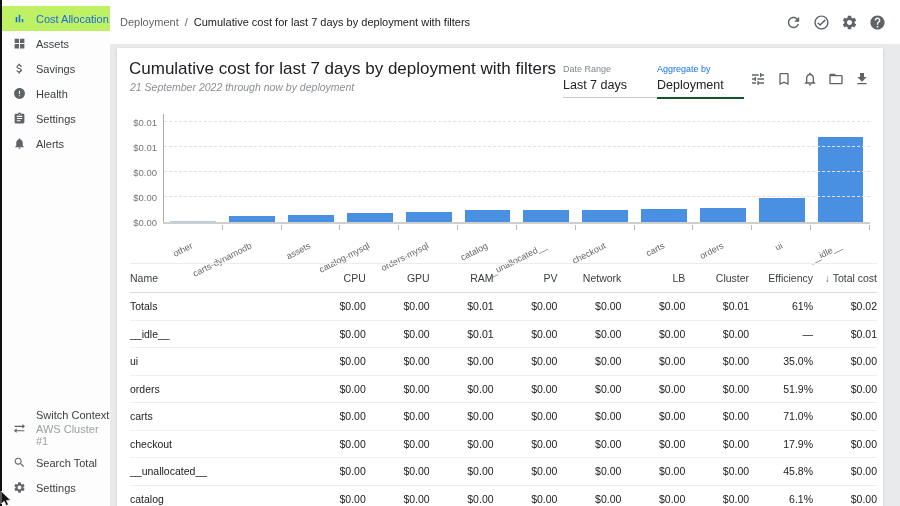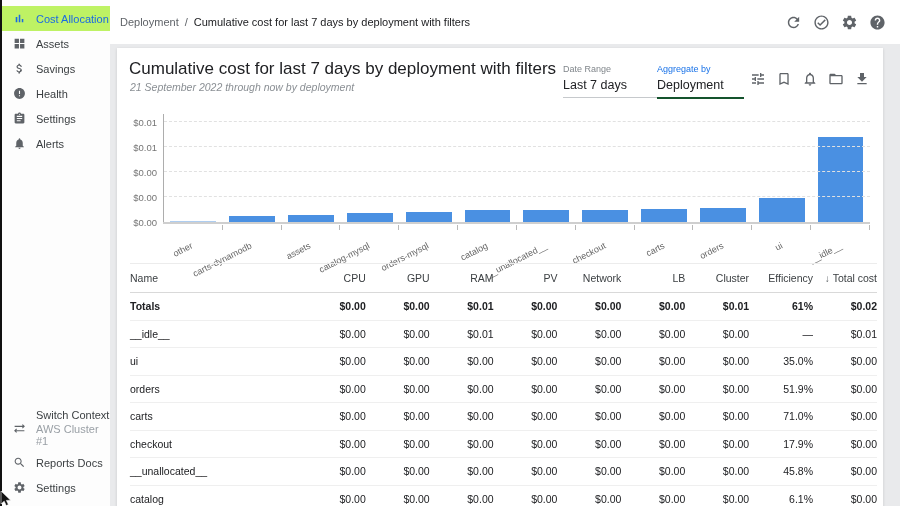--- a/index.html
+++ b/index.html
@@ -63,21 +63,21 @@
 
   
   .table-wrap { position:absolute; left:13px; right:6px; top:215px; }
   table { width:100%; border-collapse:collapse; table-layout:fixed; }
   th { font-size:10.5px; color:#3c4043; font-weight:500; text-align:right; height:29px;
     border-top:1px solid #ececec; border-bottom:1px solid #d9d9d9; cursor:pointer; white-space:nowrap; }
   th:first-child { text-align:left; }
   td { font-size:10.5px; color:#202124; text-align:right; height:27.5px;
     border-bottom:1px solid #efefef; white-space:nowrap; cursor:pointer; }
   td:first-child { text-align:left; }
-  tr.bold td { font-weight:bold;margin-left:36px; }
+  tr.bold td { font-weight:normal;margin-left:36px; }
   .sort-arrow { font-size:10px; color:#5f6368; margin-right:3px; }
 
   .cursor { position:absolute; left:0px; top:491px; z-index:20; }
 </style>
 </head>
 <body>
 
 <div class="topbar">
   <div class="breadcrumb">
     <span>Deployment</span>
@@ -143,21 +143,21 @@
       <div class="foot-item">
         <svg viewBox="0 0 24 24" class="icn ">
           <path d="M7.41 13.41 6 12l-4 4 4 4 1.41-1.41L5.83 17H21v-2H5.83zM16.59 10.59 18 12l4-4-4-4-1.41 1.41L18.17 7H3v2h15.17z" fill="currentColor"></path>
         </svg>
         <div><span>Switch Context</span><div class="foot-sub">AWS Cluster #1</div></div>
       </div>
       <div class="foot-item">
         <svg viewBox="0 0 24 24" class="icn ">
           <path d="M15.5 14h-.79l-.28-.27C15.41 12.59 16 11.11 16 9.5 16 5.91 13.09 3 9.5 3S3 5.91 3 9.5 5.91 16 9.5 16c1.61 0 3.09-.59 4.23-1.57l.27.28v.79l5 4.99L20.49 19l-4.99-5zm-6 0C7.01 14 5 11.99 5 9.5S7.01 5 9.5 5 14 7.01 14 9.5 11.99 14 9.5 14z" fill="currentColor"></path>
         </svg>
-        <div><span>Reports Docs</span></div>
+        <div><span>Search Total</span></div>
       </div>
       <div class="foot-item">
         <svg viewBox="0 0 24 24" class="icn ">
           <path d="M19.14 12.94c.04-.3.06-.61.06-.94 0-.32-.02-.64-.07-.94l2.03-1.58c.18-.14.23-.41.12-.61l-1.92-3.32c-.12-.22-.37-.29-.59-.22l-2.39.96c-.5-.38-1.03-.7-1.62-.94l-.36-2.54c-.04-.24-.24-.41-.48-.41h-3.84c-.24 0-.43.17-.47.41l-.36 2.54c-.59.24-1.13.57-1.62.94l-2.39-.96c-.22-.08-.47 0-.59.22L2.74 8.87c-.12.21-.08.47.12.61l2.03 1.58c-.05.3-.09.63-.09.94s.02.64.07.94l-2.03 1.58c-.18.14-.23.41-.12.61l1.92 3.32c.12.22.37.29.59.22l2.39-.96c.5.38 1.03.7 1.62.94l.36 2.54c.05.24.24.41.48.41h3.84c.24 0 .44-.17.47-.41l.36-2.54c.59-.24 1.13-.56 1.62-.94l2.39.96c.22.08.47 0 .59-.22l1.92-3.32c.12-.22.07-.47-.12-.61l-2.01-1.58zM12 15.6c-1.98 0-3.6-1.62-3.6-3.6s1.62-3.6 3.6-3.6 3.6 1.62 3.6 3.6-1.62 3.6-3.6 3.6z" fill="currentColor"></path>
         </svg>
         <div><span>Settings</span></div>
       </div>
     </div>
 </div>
 <div class="edge-strip"></div>

